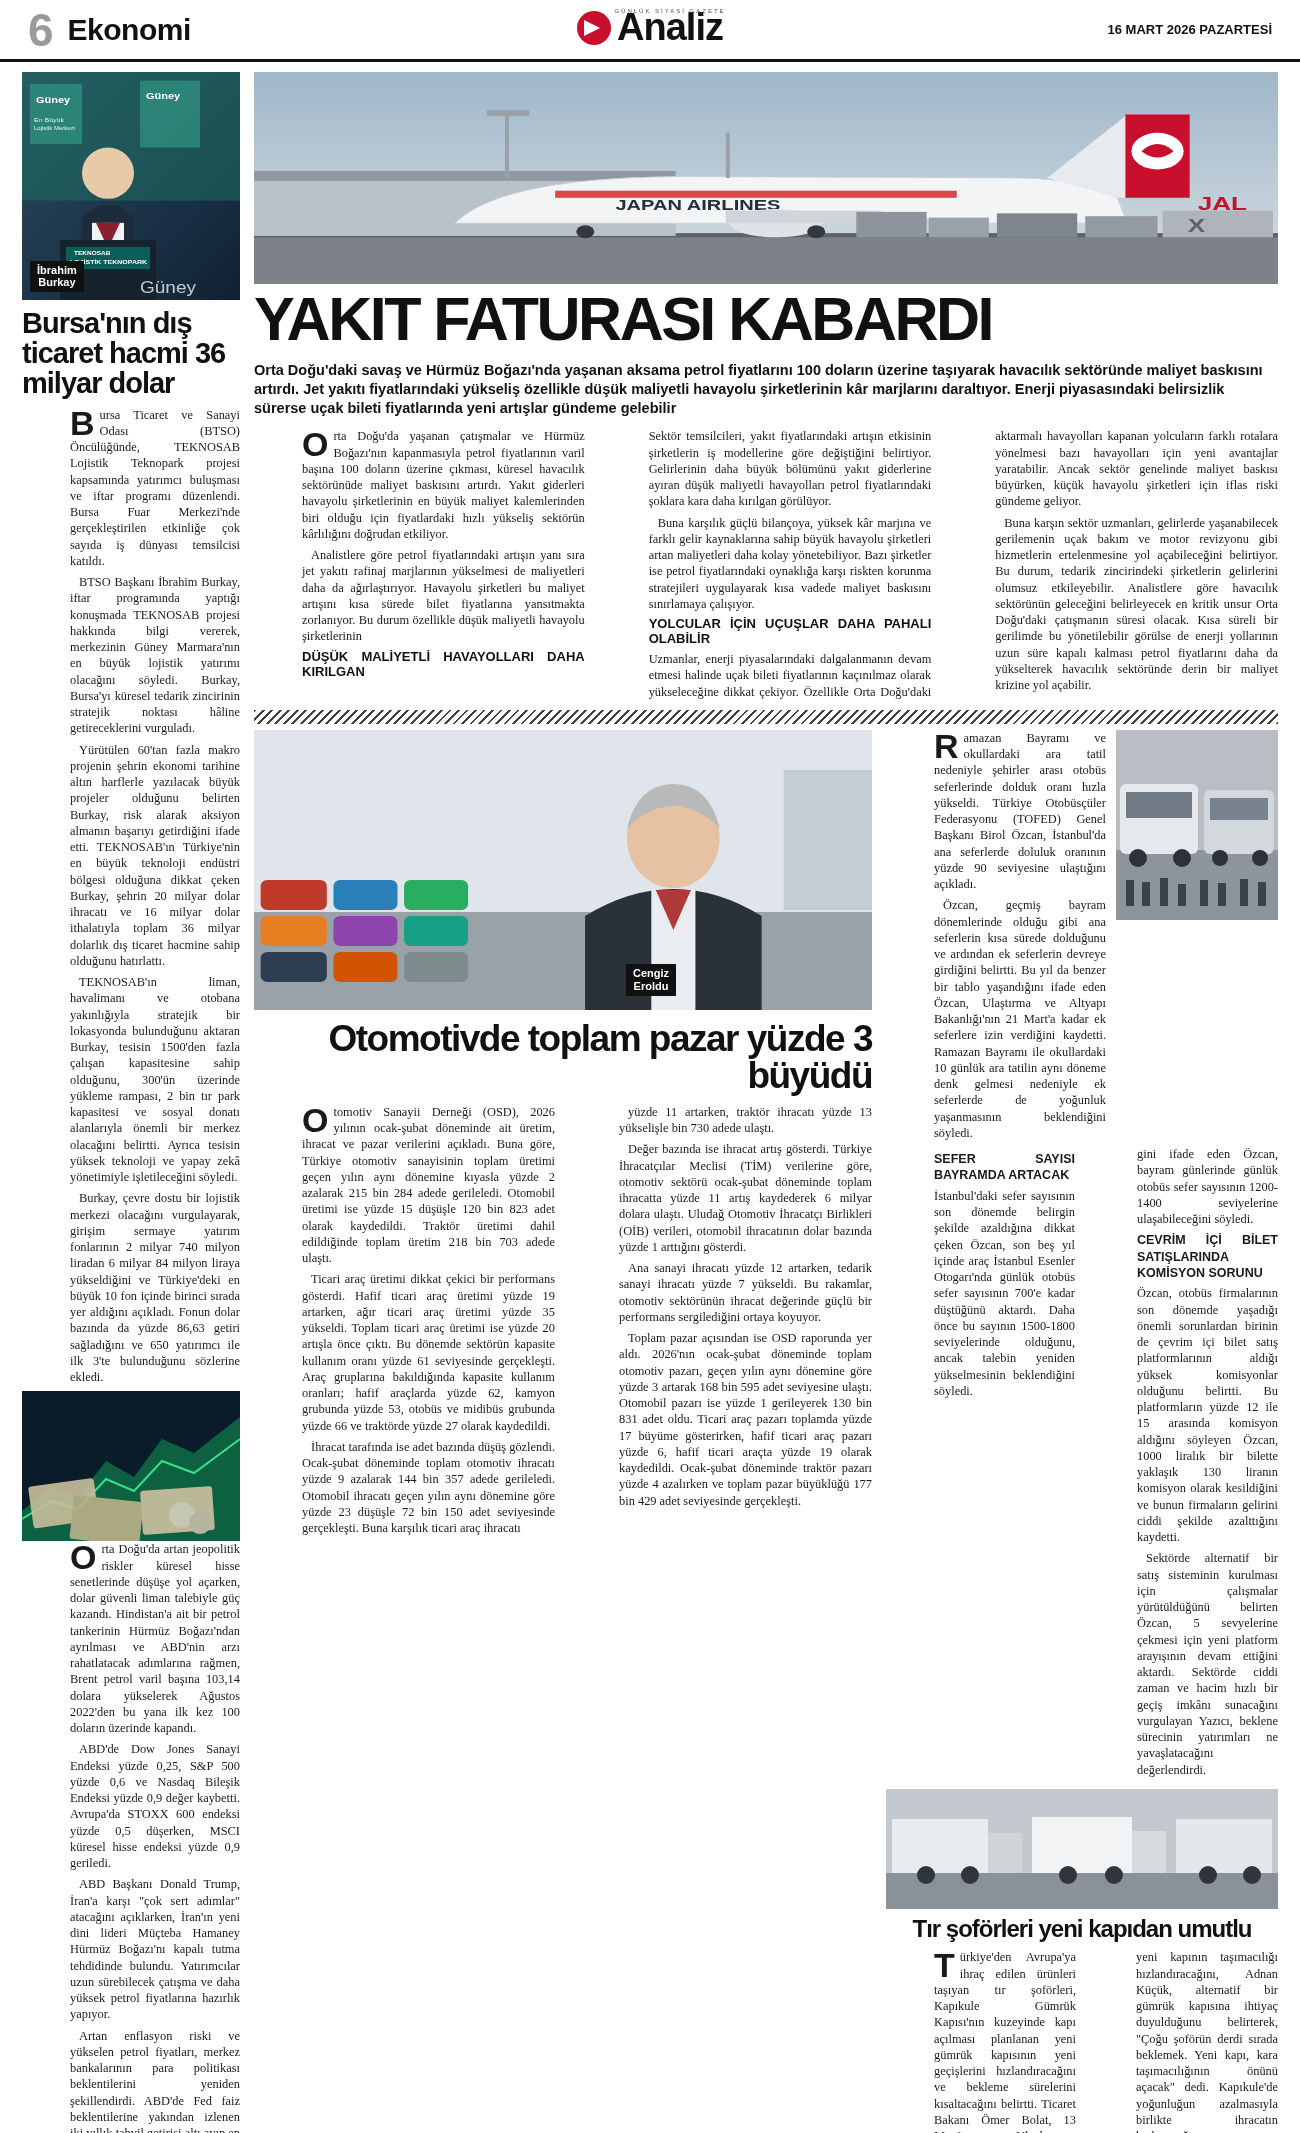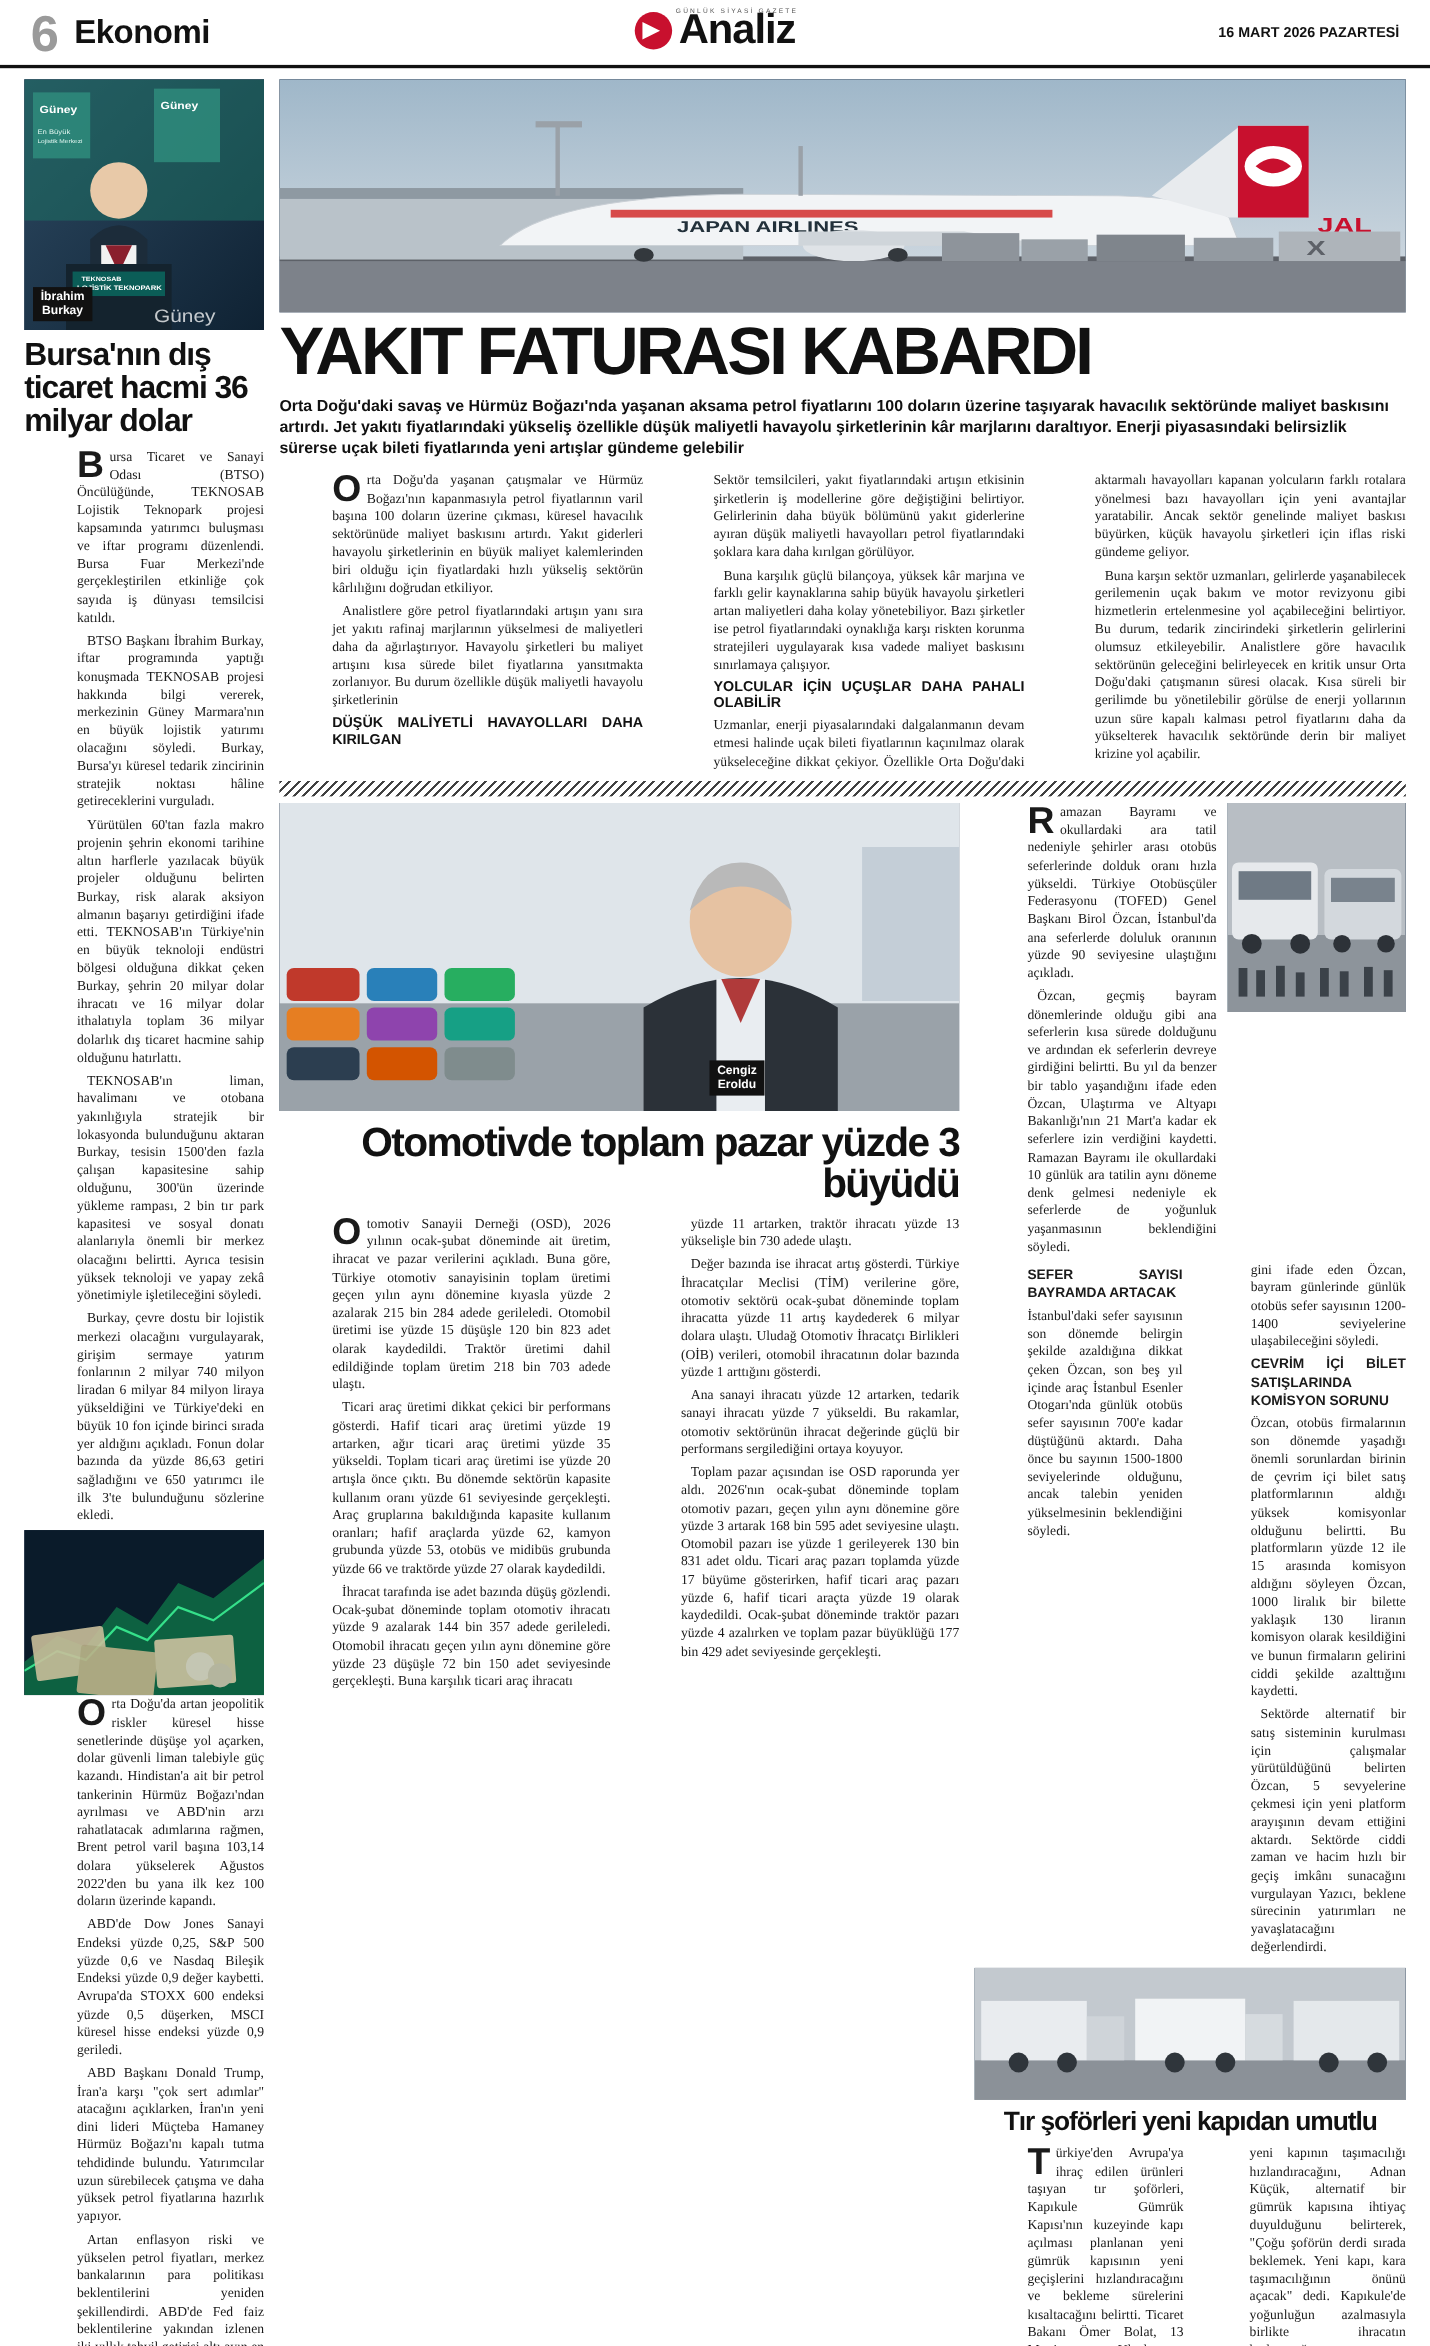--- a/index.html
+++ b/index.html
@@ -317,21 +317,21 @@
               </g>
 
               <path d="M300 280 L300 186 Q380 132 460 186 L460 280 Z" fill="#2b3138"></path>
               <ellipse cx="380" cy="108" rx="42" ry="50" fill="#e6c2a2"></ellipse>
               <path d="M338 98 q42 -44 84 0 q-10 -44 -42 -44 q-32 0 -42 44" fill="#b9b9b9"></path>
               <rect x="360" y="160" width="40" height="120" fill="#e9edf1"></rect>
               <path d="M364 160 L380 200 L396 160 Z" fill="#b03a3a"></path>
 
               <rect x="480" y="40" width="80" height="140" fill="#b8c4ce" opacity="0.7"></rect>
             </svg>
-            <div class="caption-tag" style="left:auto;right:177px;bottom:14px;">Cengiz<br>Eroldu</div>
+            <div class="caption-tag" style="left:auto;right:196px;bottom:14px;">Cengiz<br>Eroldu</div>
           </div>
 
           <div class="headline h-mid">Otomotivde toplam pazar yüzde 3 büyüdü</div>
 
           <div class="cols2">
             <div class="body-text">
               <p class="first dropcap-para">Otomotiv Sanayii Derneği (OSD), 2026 yılının ocak-şubat döneminde ait üretim, ihracat ve pazar verilerini açıkladı. Buna göre, Türkiye otomotiv sanayisinin toplam üretimi geçen yılın aynı dönemine kıyasla yüzde 2 azalarak 215 bin 284 adede gerileledi. Otomobil üretimi ise yüzde 15 düşüşle 120 bin 823 adet olarak kaydedildi. Traktör üretimi dahil edildiğinde toplam üretim 218 bin 703 adede ulaştı.</p>
               <p>Ticari araç üretimi dikkat çekici bir performans gösterdi. Hafif ticari araç üretimi yüzde 19 artarken, ağır ticari araç üretimi yüzde 35 yükseldi. Toplam ticari araç üretimi ise yüzde 20 artışla önce çıktı. Bu dönemde sektörün kapasite kullanım oranı yüzde 61 seviyesinde gerçekleşti. Araç gruplarına bakıldığında kapasite kullanım oranları; hafif araçlarda yüzde 62, kamyon grubunda yüzde 53, otobüs ve midibüs grubunda yüzde 66 ve traktörde yüzde 27 olarak kaydedildi.</p>
               <p>İhracat tarafında ise adet bazında düşüş gözlendi. Ocak-şubat döneminde toplam otomotiv ihracatı yüzde 9 azalarak 144 bin 357 adede gerileledi. Otomobil ihracatı geçen yılın aynı dönemine göre yüzde 23 düşüşle 72 bin 150 adet seviyesinde gerçekleşti. Buna karşılık ticari araç ihracatı</p>
               <p>yüzde 11 artarken, traktör ihracatı yüzde 13 yükselişle bin 730 adede ulaştı.</p>

